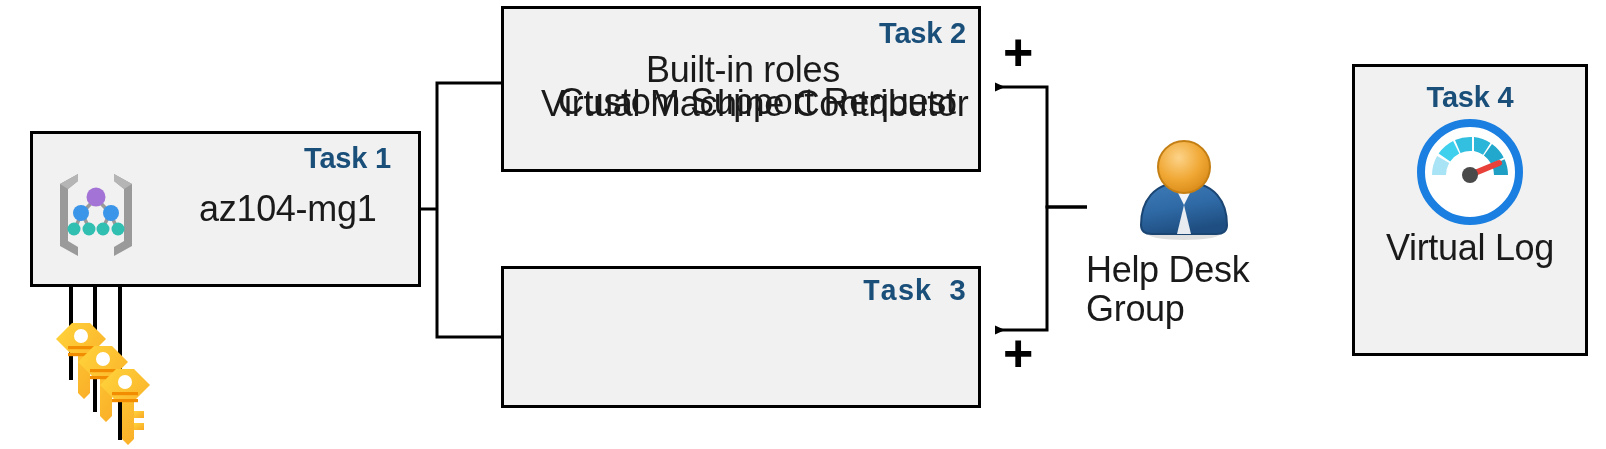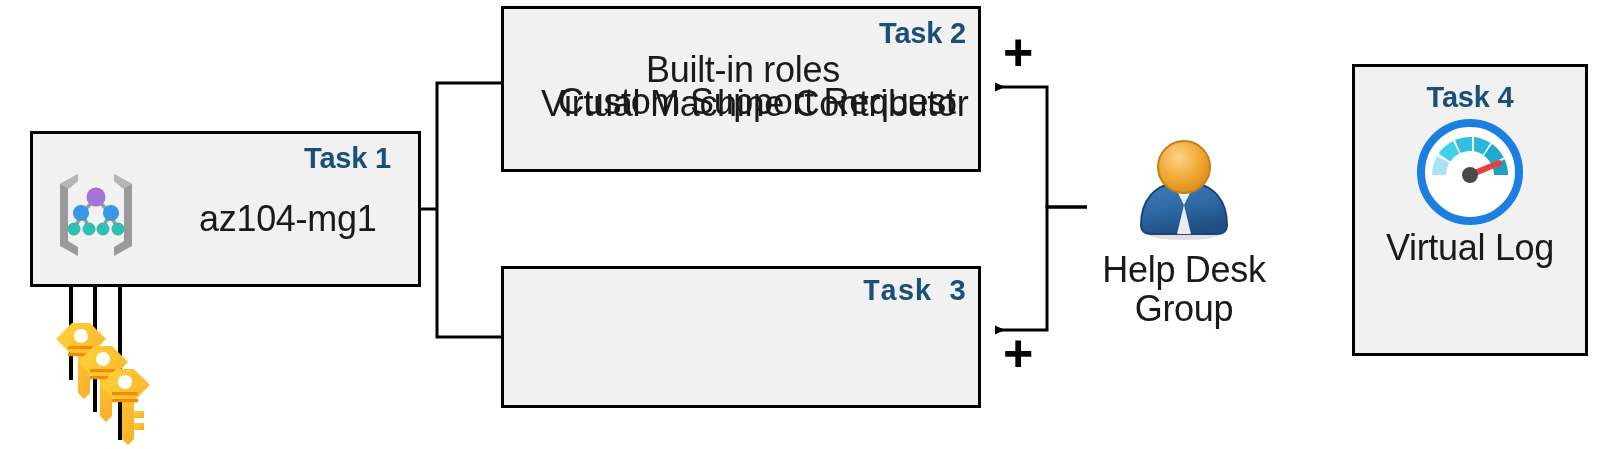--- a/index.html
+++ b/index.html
@@ -38,21 +38,21 @@
     color: #1a1a1a;
     font-size: 36px;
     font-weight: 400;
     white-space: nowrap;
     letter-spacing: -0.3px;
   }
 
   
   #task1 { left: 2px; top: 131px; width: 391px; height: 156px; margin-left: 28px; }
   #task1-label { right: 27px; top: 8px; }
-  #task1-title { left: 166px; top: 64px; }
+  #task1-title { left: 166px; top: 54px; }
   #mg-icon { position: absolute; left: 50px; top: 168px; width: 92px; height: 92px; }
 
   
   #task2 { left: 501px; top: 6px; width: 480px; height: 166px; }
   #task2-label { right: 12px; top: 8px; }
   #task2-line1 { left: 646px; top: 49px; }
   #task2-line2 { left: 518px; top: 83px; margin-left: 23px; }
 
   
   #task3 { left: 501px; top: 266px; width: 480px; height: 142px; }
@@ -65,21 +65,21 @@
   #task4-label { left: 0; right: 0; top: 14px; text-align: center; }
   #gauge-icon { position: absolute; left: 50%; top: 52px; transform: translateX(-50%); width: 106px; height: 106px; }
   #task4-title { left: 0; right: 0; top: 160px; text-align: center; font-size: 36px; }
 
   
   #helpdesk {
     position: absolute;
     left: 1086px;
     top: 139px;
     width: 196px;
-    text-align: center;
+    text-align: left;
   }
   #helpdesk-icon { width: 115px; height: 110px; display: block; margin: 0 auto; }
   #helpdesk-label {
     font-size: 36px;
     color: #1a1a1a;
     line-height: 1.08;
     margin-top: 2px;
     letter-spacing: -0.3px;
   }
 

